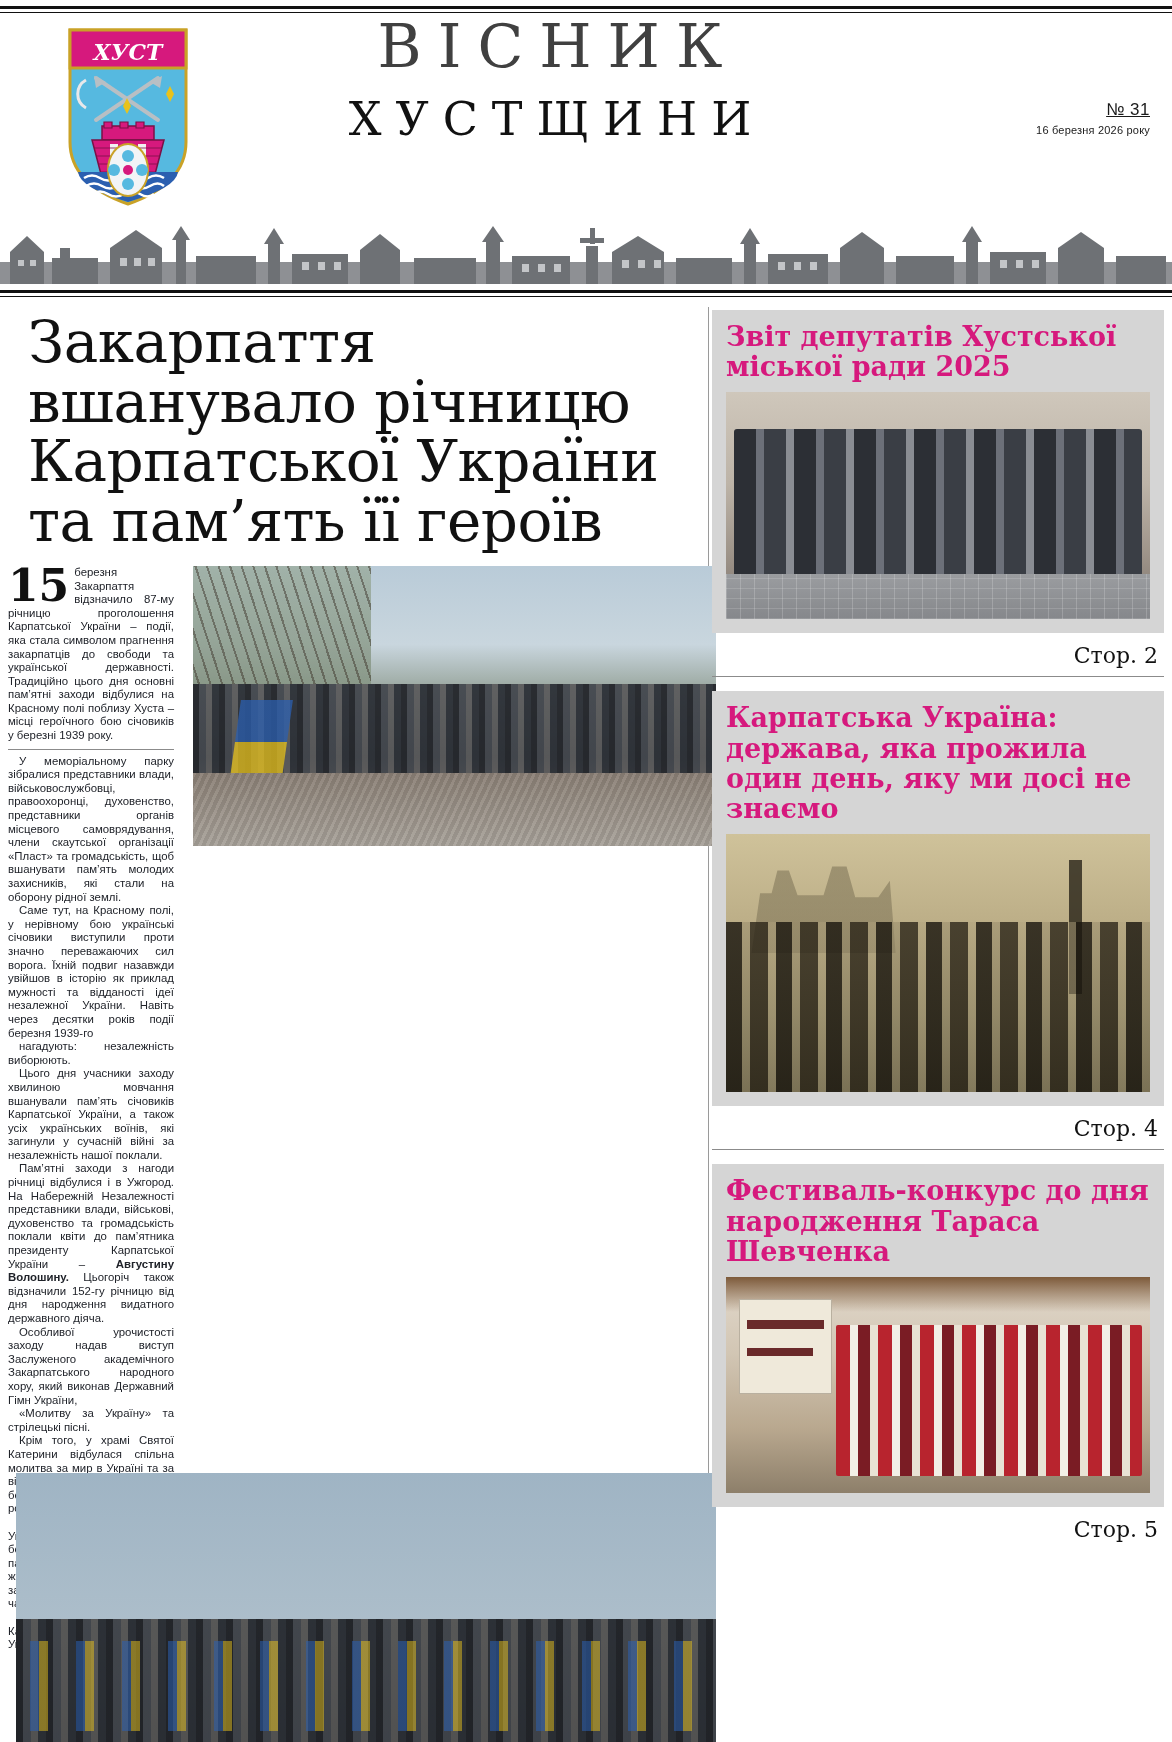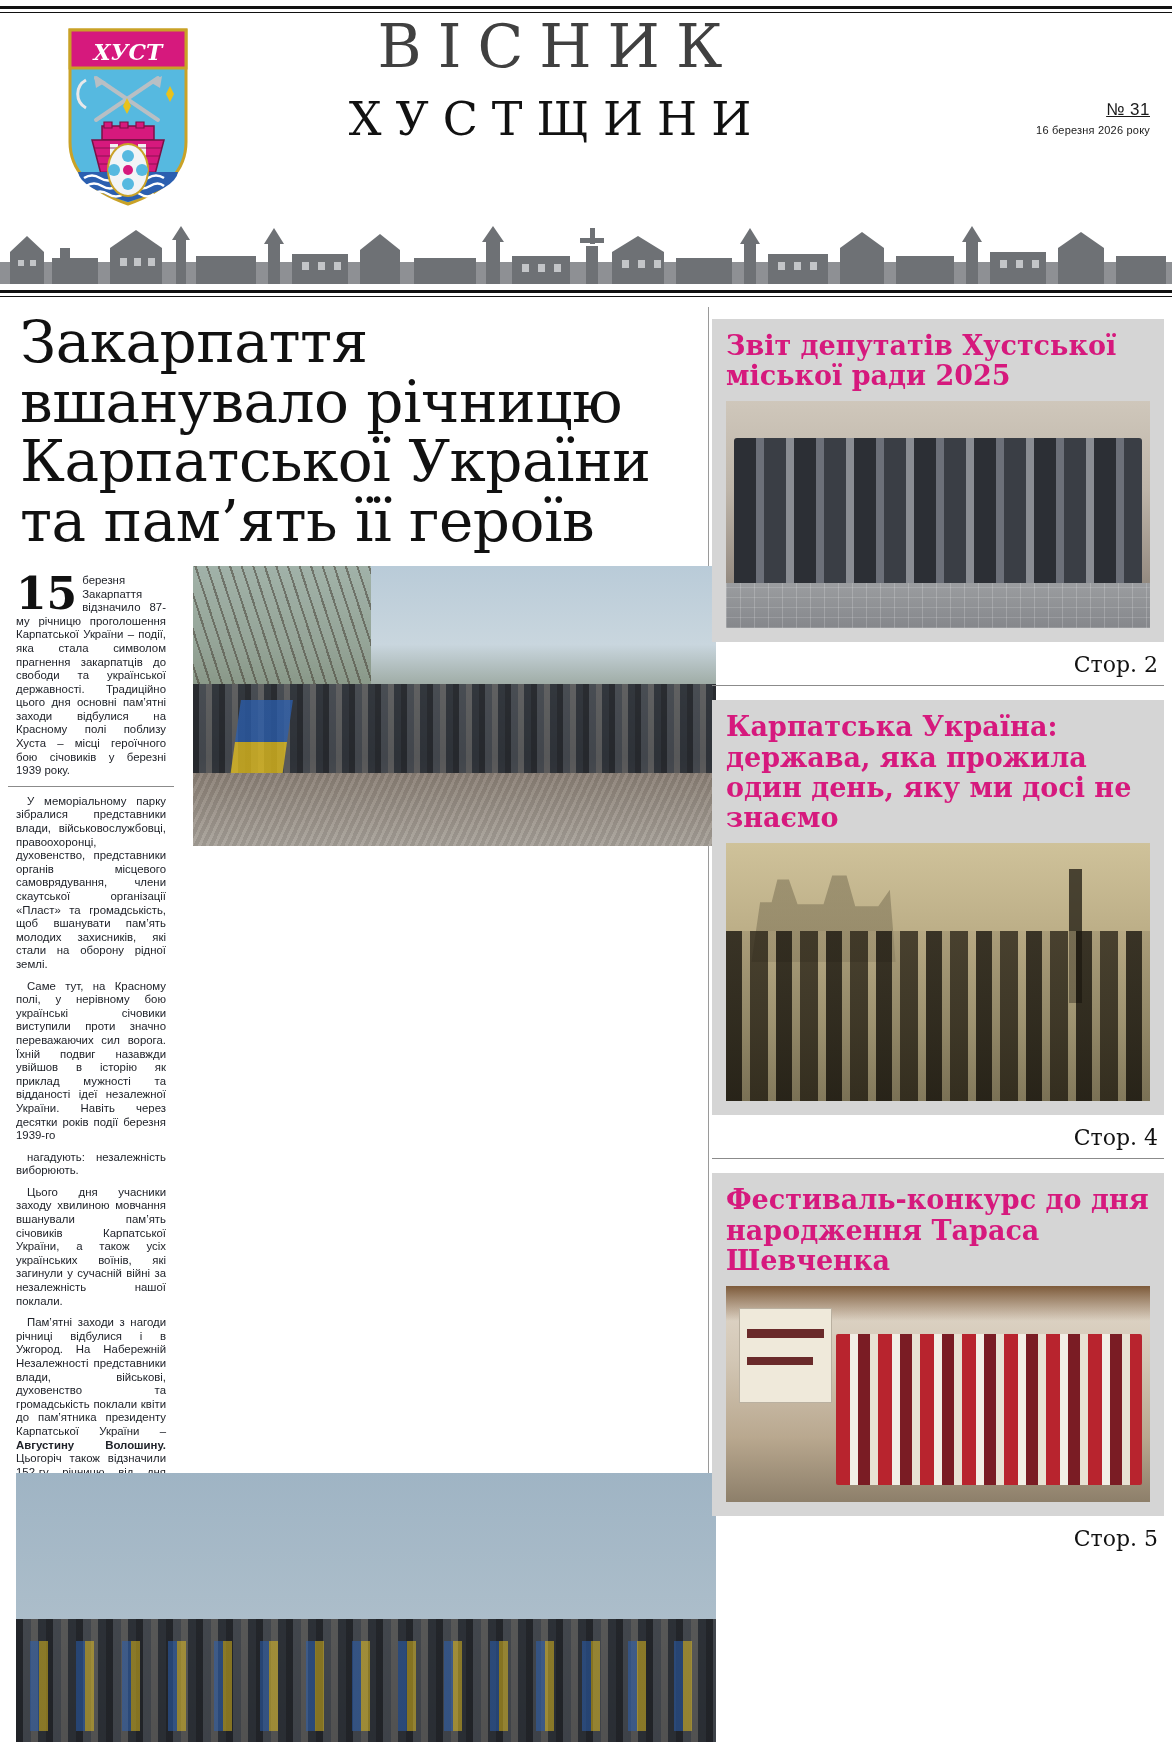--- a/index.html
+++ b/index.html
@@ -48,45 +48,45 @@
   
   .skyline { position:absolute; left:0; right:0; top:222px; height:62px; overflow:hidden; }
   .skyline svg { display:block; }
   .rule-bot { position:absolute; left:0; right:0; top:290px; border-top:3px solid #111; }
   .rule-bot2 { position:absolute; left:0; right:0; top:296px; border-top:1px solid #111; }
 
   
   .page { position:absolute; top:303px; left:0; width:1172px; height:1439px; }
 
   .main-col { position:absolute; left:8px; top:0; width:700px; }
-  .side-col { position:absolute; left:712px; top:16px; width:452px; }
+  .side-col { position:absolute; left:712px; top:7px; width:452px; }
   .vdiv { position:absolute; left:708px; top:4px; width:1px; height:1430px; background:#9a9a9a; }
 
   
   .headline {
     font-family:"DejaVu Serif", serif;
     font-weight:400;
     font-size:58px;
     line-height:1.03;
     letter-spacing:-0.5px;
     color:#111;
-    margin:10px 0 0 8px;
+    margin:10px 0 0 16px;
     padding:0 4px;
   }
 
   
   .article { position:relative; margin-top:14px; }
   .cols {
     column-count:4; column-gap:12px; column-fill:auto;
     font-size:11.4px; line-height:13.6px;
     text-align:justify;
     hyphens:none;
     color:#20232a;
   }
-  .cols p { margin:8px; text-indent:11px; }
+  .cols p { margin:0; text-indent:11px; }
   .cols p.noind { text-indent:0; }
   .dropcap {
     float:left; font-family:"DejaVu Serif", serif; font-weight:700;
     font-size:44px; line-height:36px; padding:2px 5px 0 0; color:#111;
   }
   .hr-thin { border:0; border-top:1px solid #8b8b8b; margin:6px 0 5px 0; }
   b { font-weight:700; }
 
   
   .photo-top {

